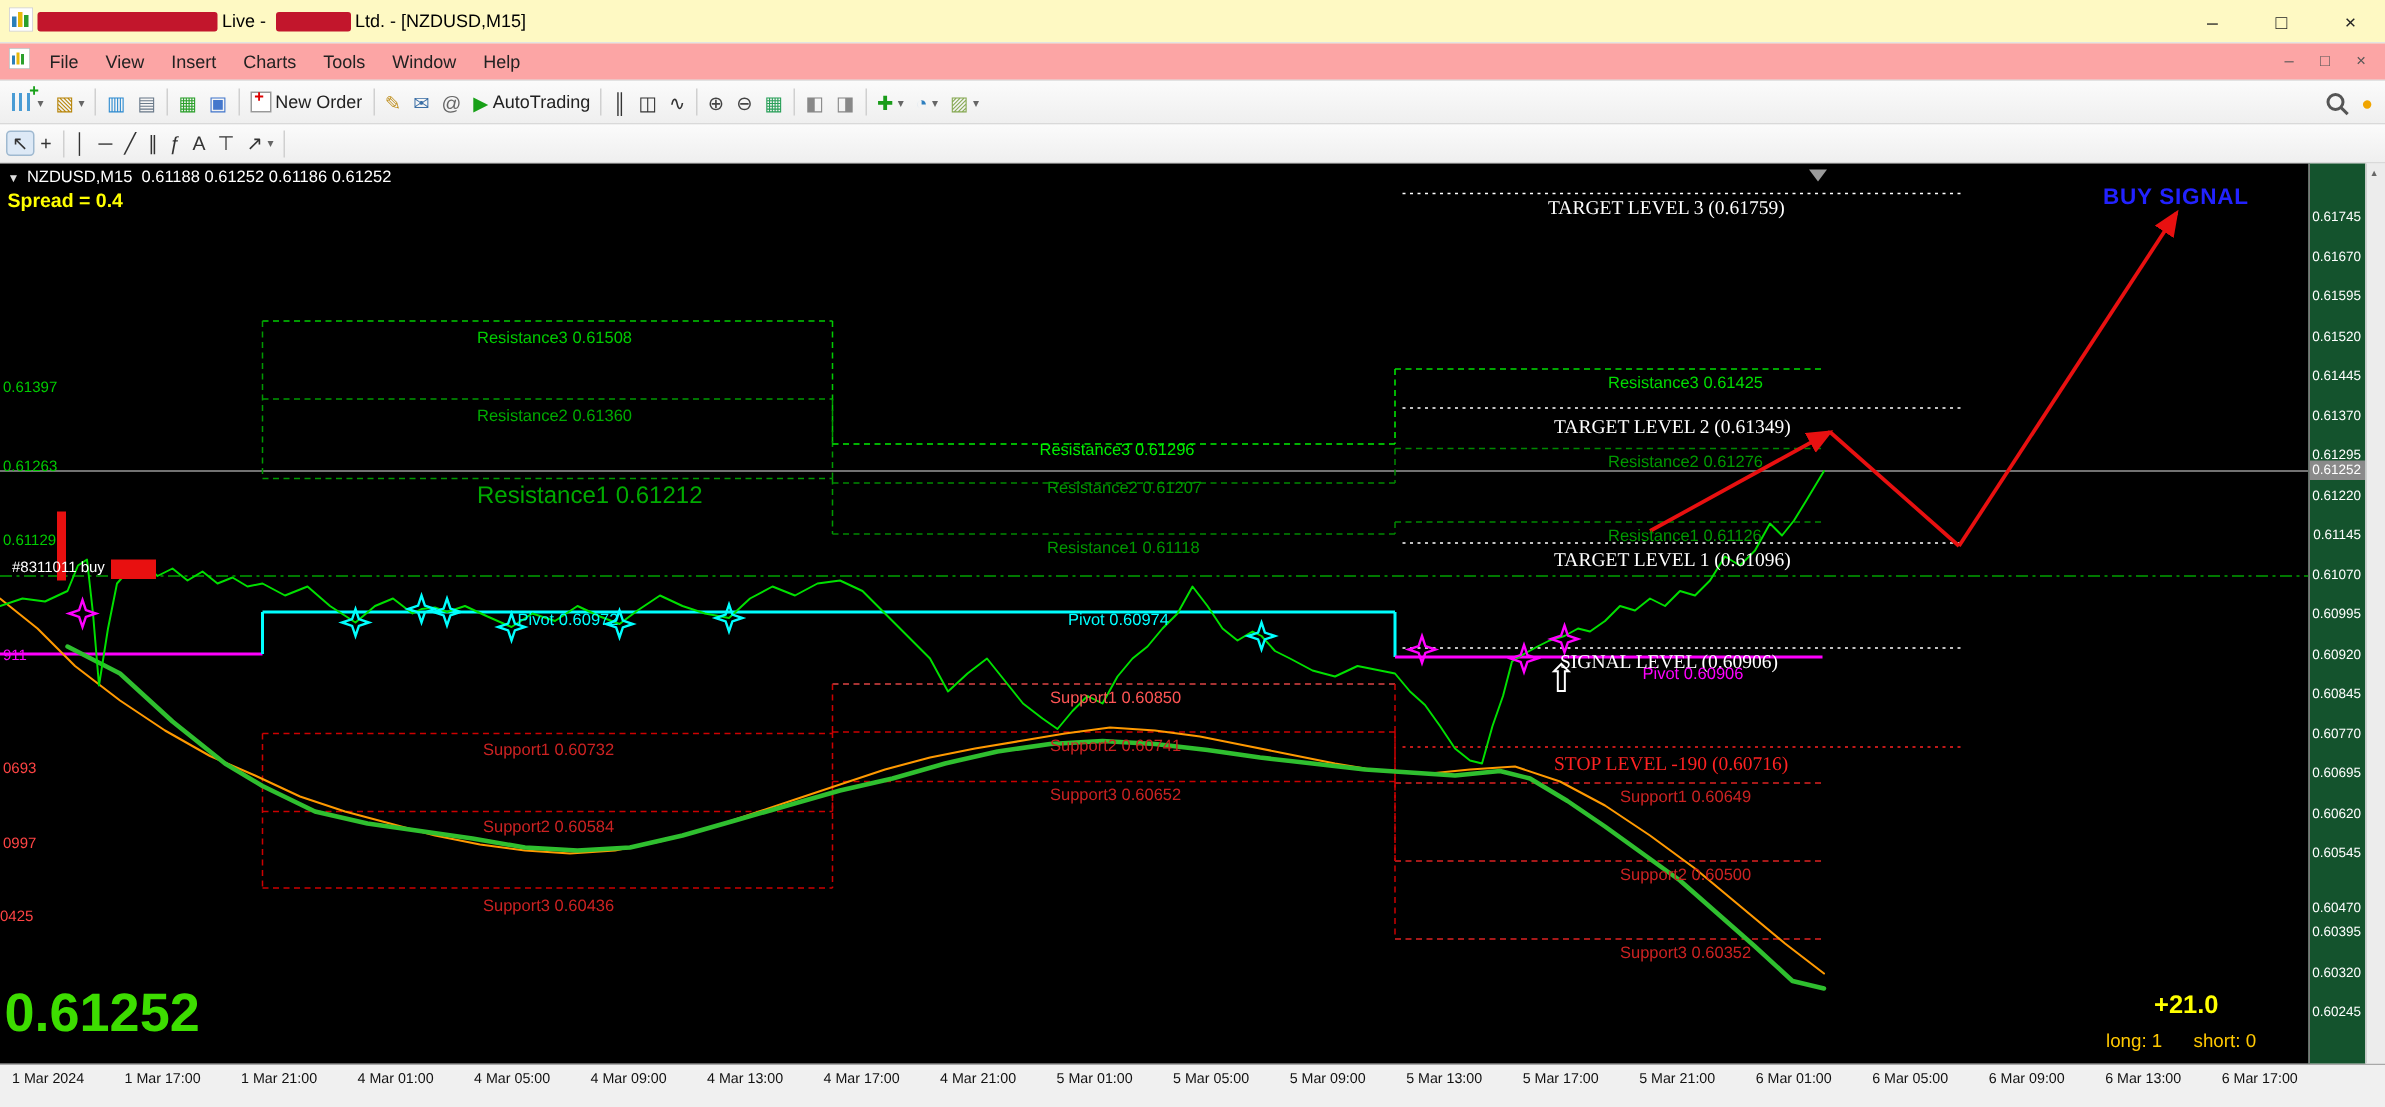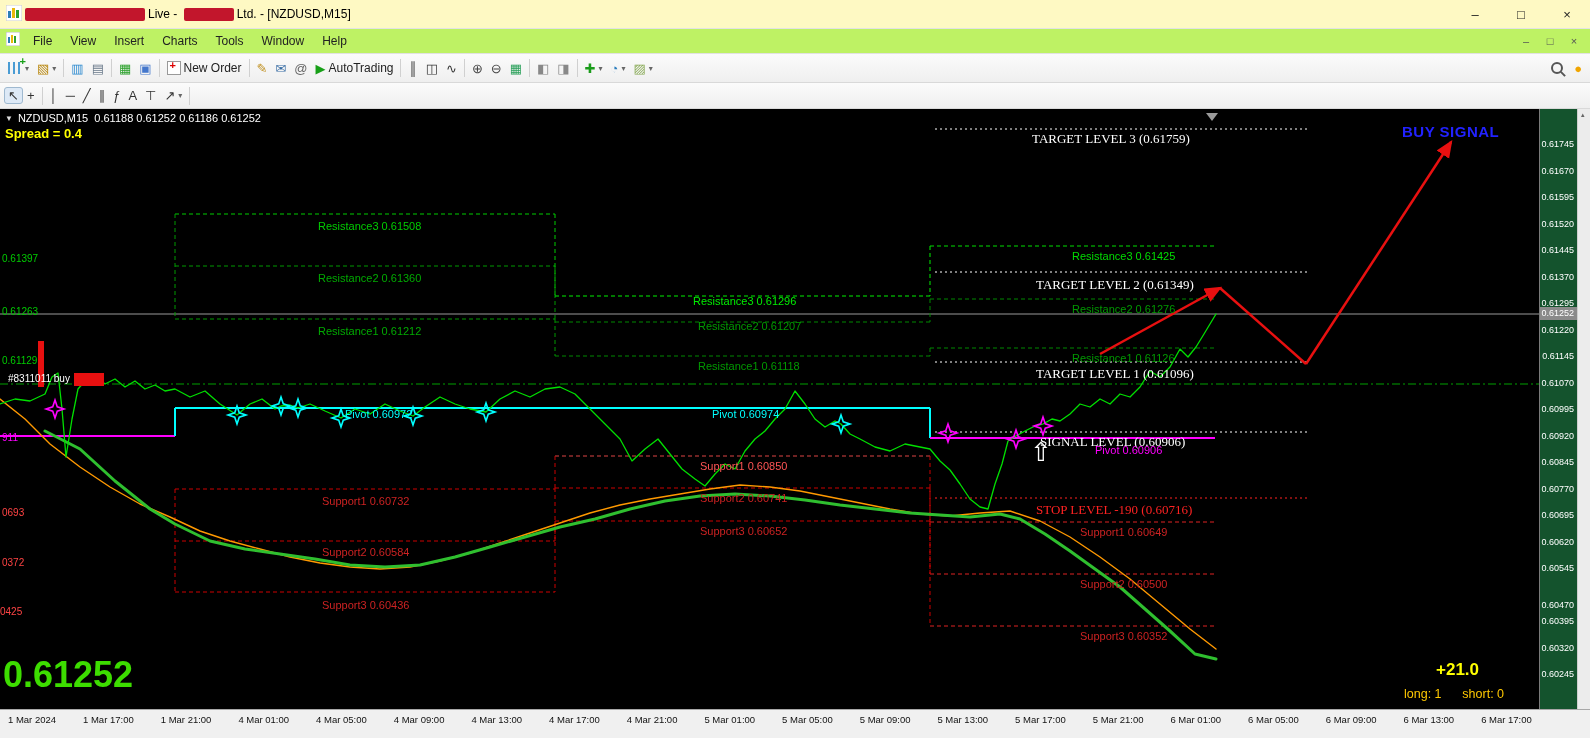--- a/index.html
+++ b/index.html
@@ -9,21 +9,21 @@
   
   .titlebar{height:28px;background:#fef9c3;display:flex;align-items:center;padding-left:6px;
     font-size:12px;color:#000;border-bottom:1px solid #e3e3e3}
   .redact{height:13px;background:#c2162c;border-radius:2px;display:inline-block;margin:0 3px}
   .r1{width:120px}.r2{width:50px}
   .ttext{white-space:pre}
   .spacer{flex:1}
   .winbtn{width:46px;height:28px;display:flex;align-items:center;justify-content:center;font-size:13px;color:#222}
 
   
-  .menubar{height:24px;background:#bef264;display:flex;align-items:center;padding:0 4px;border-bottom:1px solid #e2e2e2}
+  .menubar{height:24px;background:#fca5a5;display:flex;align-items:center;padding:0 4px;border-bottom:1px solid #e2e2e2}
   .menu-items{display:flex}
   .menu-item{padding:2px 9px;font-size:12px;color:#222}
   .childbtn{width:24px;text-align:center;color:#555;font-size:11px}
   .mini-icon{display:inline-block;margin:0 4px 0 2px}
 
   
   .toolbar{display:flex;align-items:center;padding:0 4px;background:linear-gradient(#fbfbfb,#efefef);
     border-bottom:1px solid #d9d9d9}
   .tb1{height:28px}.tb2{height:25px}
   .tb-btn{display:flex;align-items:center;gap:3px;padding:2px 4px;border-radius:3px;font-size:12px;color:#333}
@@ -327,21 +327,21 @@
           <text x="1030" y="352" fill="#ffffff" font-size="26" font-family="DejaVu Sans, sans-serif">⇧</text>
         </svg>
       <div id="chart-labels">
           <div class="clabel f-serif" style="left: 1032px; top: 29px; color: rgb(255, 255, 255); font-size: 13px;">TARGET LEVEL 3 (0.61759)</div>
           <div class="clabel f-serif" style="left: 1036px; top: 175px; color: rgb(255, 255, 255); font-size: 13px;">TARGET LEVEL 2 (0.61349)</div>
           <div class="clabel f-serif" style="left: 1036px; top: 264px; color: rgb(255, 255, 255); font-size: 13px;">TARGET LEVEL 1 (0.61096)</div>
           <div class="clabel f-serif" style="left: 1040px; top: 332px; color: rgb(255, 255, 255); font-size: 13px;">SIGNAL LEVEL (0.60906)</div>
           <div class="clabel f-serif" style="left: 1036px; top: 400px; color: rgb(255, 34, 34); font-size: 13px;">STOP LEVEL -190 (0.60716)</div>
           <div class="clabel" style="left: 318px; top: 117px; color: rgb(0, 204, 0); font-size: 11px;">Resistance3 0.61508</div>
           <div class="clabel" style="left: 318px; top: 169px; color: rgb(0, 170, 0); font-size: 11px;">Resistance2 0.61360</div>
-          <div class="clabel" style="left: 318px; top: 222px; color: rgb(0, 170, 0); font-size: 11px;">Resistance1 0.61212</div>
+          <div class="clabel" style="left: 318px; top: 222px; color: rgb(0, 170, 0); font-size: 16px;">Resistance1 0.61212</div>
           <div class="clabel" style="left: 322px; top: 392px; color: rgb(204, 34, 34); font-size: 11px;">Support1 0.60732</div>
           <div class="clabel" style="left: 322px; top: 443px; color: rgb(204, 34, 34); font-size: 11px;">Support2 0.60584</div>
           <div class="clabel" style="left: 322px; top: 496px; color: rgb(204, 34, 34); font-size: 11px;">Support3 0.60436</div>
           <div class="clabel" style="left: 693px; top: 192px; color: rgb(0, 238, 0); font-size: 11px;">Resistance3 0.61296</div>
           <div class="clabel" style="left: 698px; top: 217px; color: rgb(0, 153, 0); font-size: 11px;">Resistance2 0.61207</div>
           <div class="clabel" style="left: 698px; top: 257px; color: rgb(0, 153, 0); font-size: 11px;">Resistance1 0.61118</div>
           <div class="clabel" style="left: 700px; top: 357px; color: rgb(255, 85, 85); font-size: 11px;">Support1 0.60850</div>
           <div class="clabel" style="left: 700px; top: 389px; color: rgb(204, 34, 34); font-size: 11px;">Support2 0.60741</div>
           <div class="clabel" style="left: 700px; top: 422px; color: rgb(204, 34, 34); font-size: 11px;">Support3 0.60652</div>
           <div class="clabel" style="left: 1072px; top: 147px; color: rgb(0, 221, 0); font-size: 11px;">Resistance3 0.61425</div>
@@ -351,21 +351,21 @@
           <div class="clabel" style="left: 1080px; top: 475px; color: rgb(204, 34, 34); font-size: 11px;">Support2 0.60500</div>
           <div class="clabel" style="left: 1080px; top: 527px; color: rgb(204, 34, 34); font-size: 11px;">Support3 0.60352</div>
           <div class="clabel" style="left: 345px; top: 305px; color: rgb(0, 255, 255); font-size: 11px;">Pivot 0.60972</div>
           <div class="clabel" style="left: 712px; top: 305px; color: rgb(0, 255, 255); font-size: 11px;">Pivot 0.60974</div>
           <div class="clabel" style="left: 1095px; top: 341px; color: rgb(255, 0, 255); font-size: 11px;">Pivot 0.60906</div>
           <div class="clabel" style="left: 2px; top: 150px; color: rgb(0, 204, 0); font-size: 10px;">0.61397</div>
           <div class="clabel" style="left: 2px; top: 203px; color: rgb(0, 204, 0); font-size: 10px;">0.61263</div>
           <div class="clabel" style="left: 2px; top: 252px; color: rgb(0, 204, 0); font-size: 10px;">0.61129</div>
           <div class="clabel" style="left: 2px; top: 329px; color: rgb(255, 0, 255); font-size: 10px;">911</div>
           <div class="clabel" style="left: 2px; top: 404px; color: rgb(255, 68, 68); font-size: 10px;">0693</div>
-          <div class="clabel" style="left: 2px; top: 454px; color: rgb(255, 68, 68); font-size: 10px;">0372</div>
+          <div class="clabel" style="left: 2px; top: 454px; color: rgb(255, 68, 68); font-size: 10px;">0997</div>
           <div class="clabel" style="left: 0; top: 503px; color: rgb(255, 68, 68); font-size: 10px;">0425</div>
           <div class="clabel" style="left: 8px; top: 270px; color: rgb(255, 255, 255); font-size: 10px;">#8311011 buy</div>
         </div>
       <div class="sym"><span class="tri">▼</span><span>NZDUSD,M15  0.61188 0.61252 0.61186 0.61252</span></div>
       <div class="spread">Spread = 0.4</div>
       <div class="buysig">BUY SIGNAL</div>
       <div class="bigprice">0.61252</div>
       <div class="profit">+21.0</div>
       <div class="positions">long: 1      short: 0</div>
     </div>

